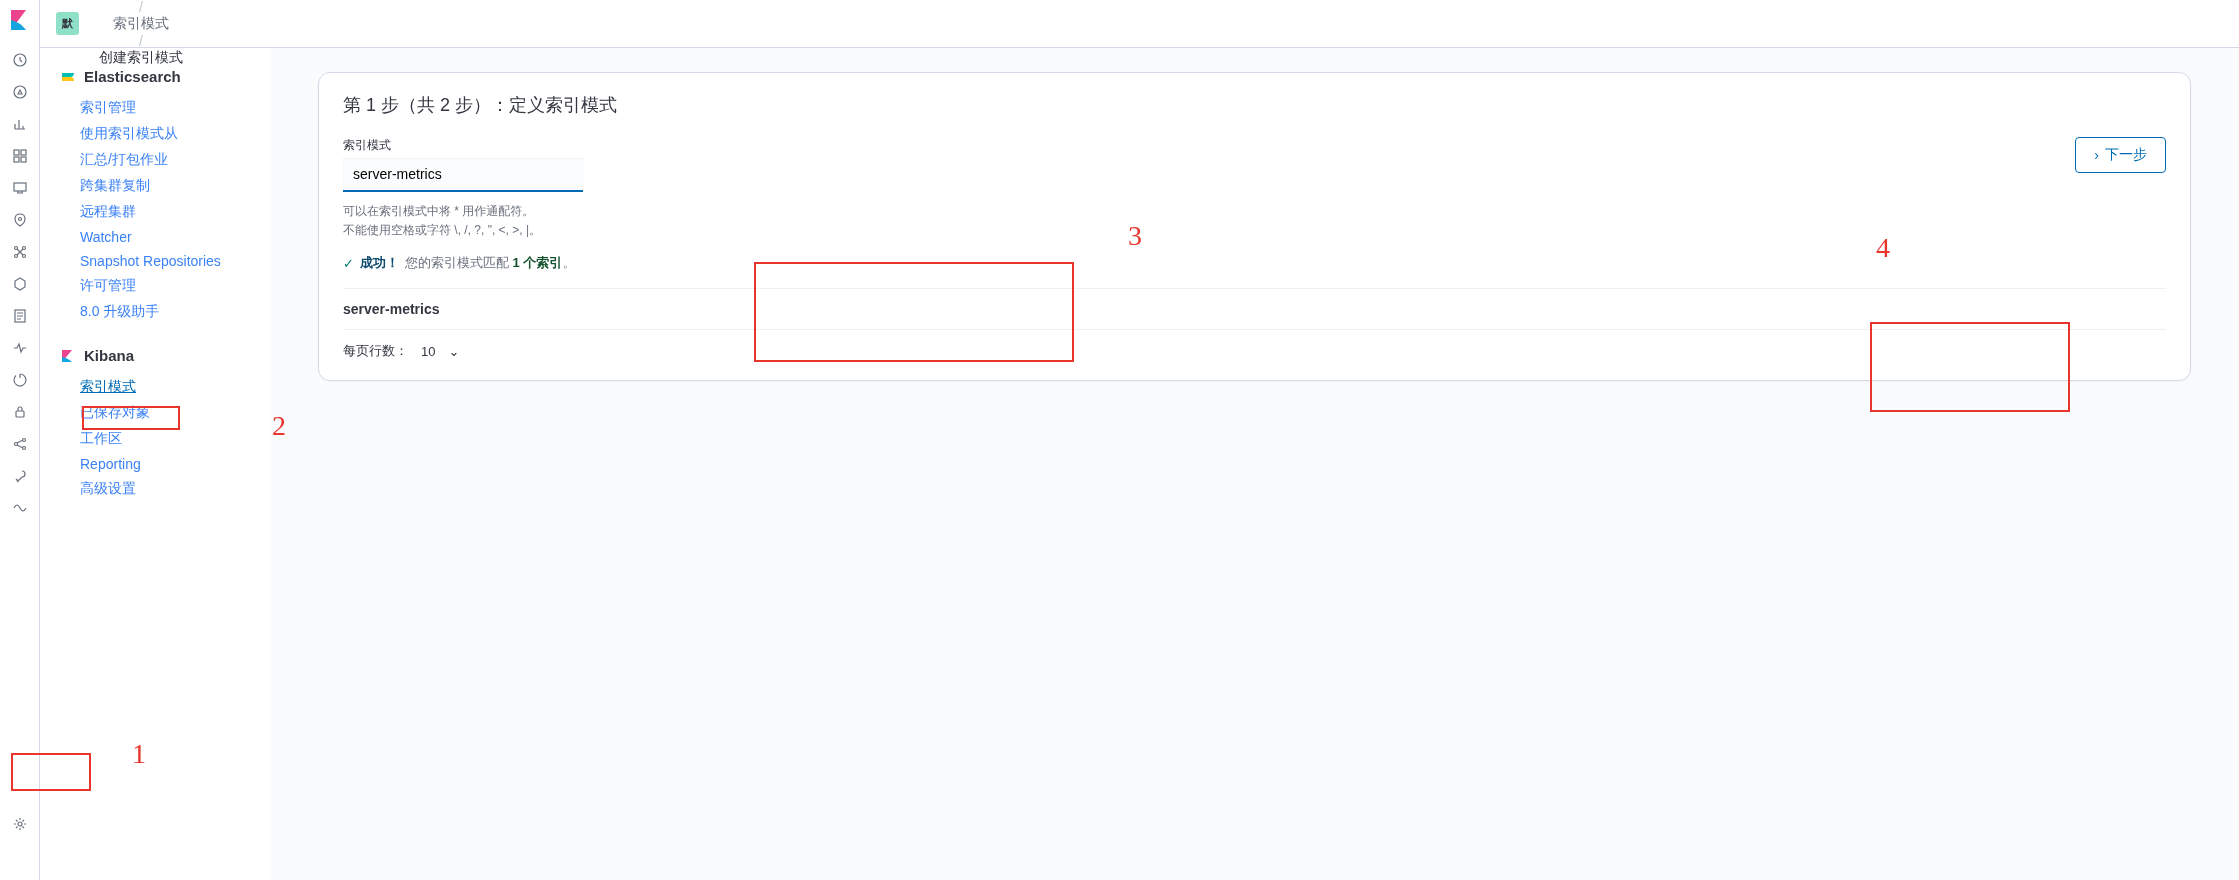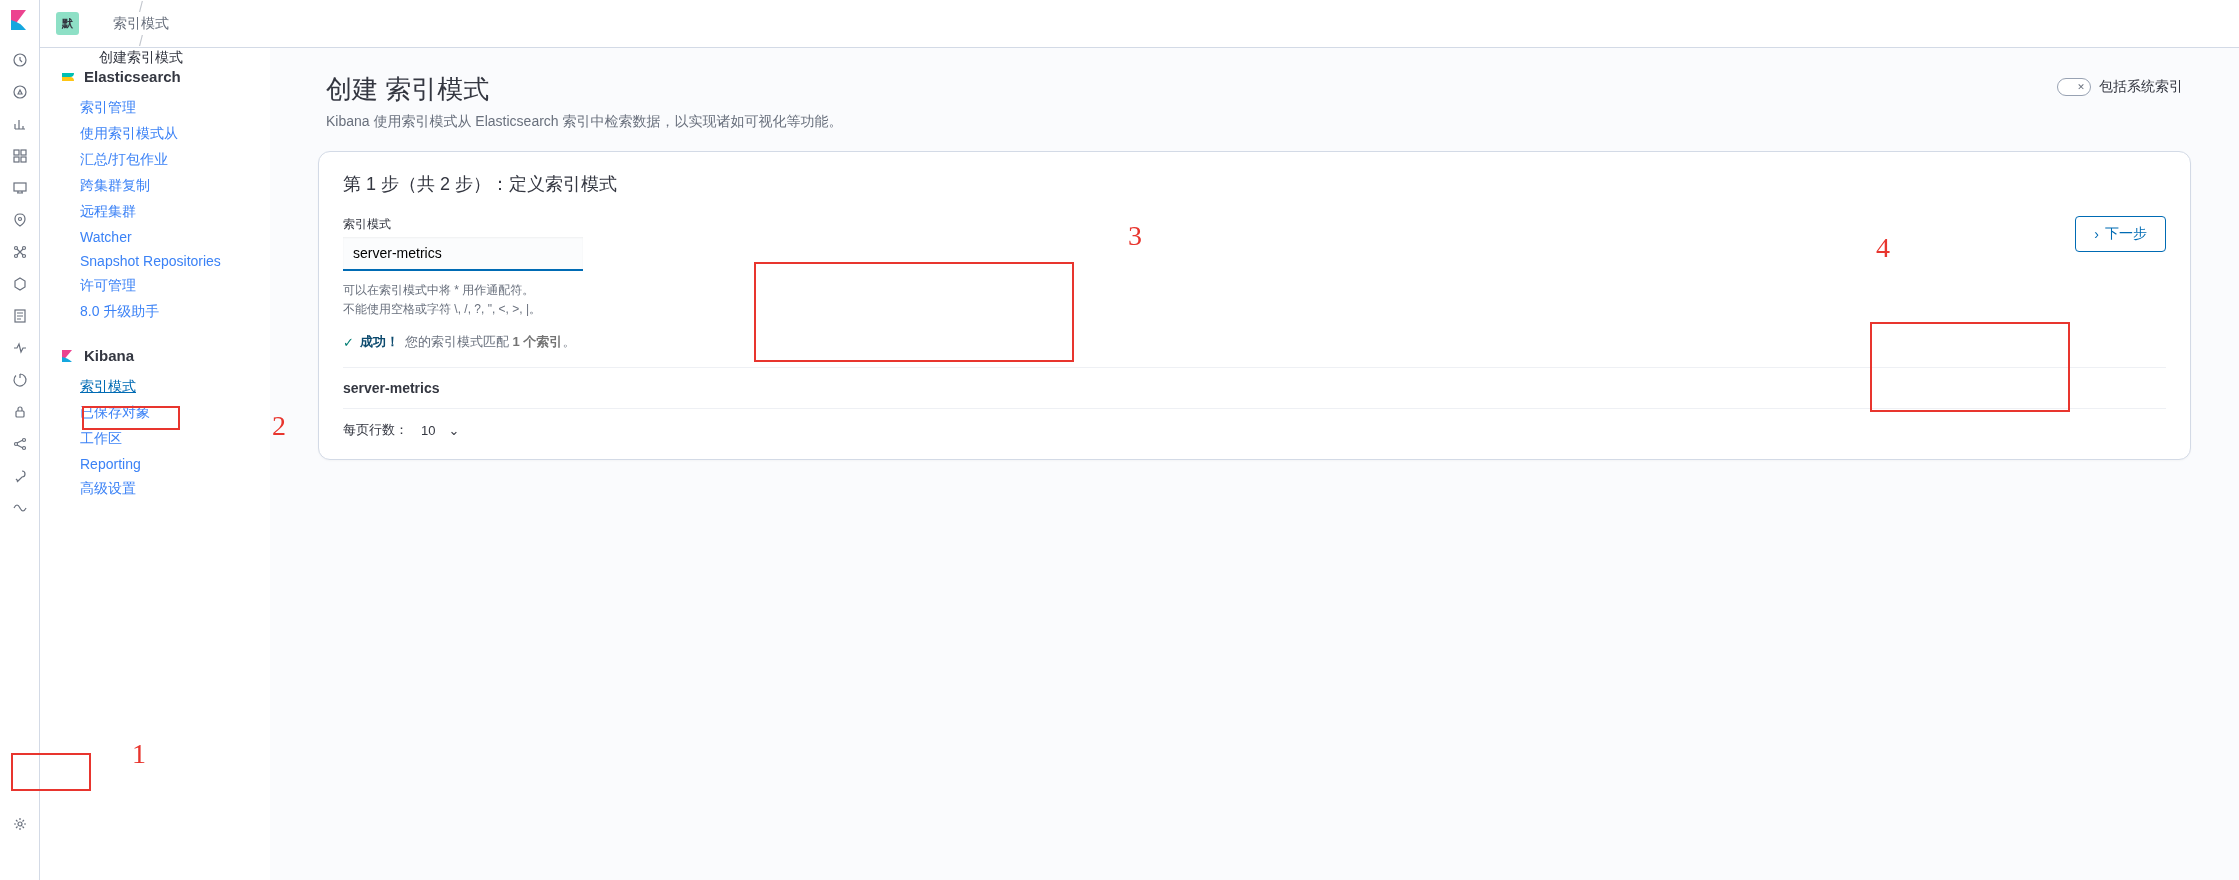--- a/index.html
+++ b/index.html
@@ -44,21 +44,21 @@
 .step-title { font-size: 18px; font-weight: 400; margin-bottom: 20px; }
 .step-body { display: flex; justify-content: space-between; align-items: flex-start; }
 .field-block { flex: 0 0 46%; }
 .field-label { font-size: 12px; color: #343741; margin-bottom: 4px; display: block; }
 .field-input { width: 240px; padding: 8px 10px; font-size: 14px; border: none; border-bottom: 2px solid #006bb4; background: #fbfcfd; box-shadow: 0 1px 2px rgba(0,0,0,0.05) inset; }
 .help-text { font-size: 12px; color: #69707d; margin-top: 10px; line-height: 1.6; }
 .success-line { display: flex; align-items: center; gap: 6px; margin-top: 14px; font-size: 13px; }
 .success-icon { color: #017d73; }
 .success-label { color: #0c4a6e; font-weight: 700; }
 .success-msg { color: #69707d; }
-.success-msg strong { color: #737373; }
+.success-msg strong { color: #14532d; }
 .next-btn-wrap { display: flex; align-items: flex-start; }
 .next-btn { border: 1px solid #006bb4; color: #006bb4; background: #fff; padding: 8px 18px; font-size: 14px; border-radius: 4px; cursor: pointer; display: flex; align-items: center; gap: 6px; }
 
 .match-row { border-top: 1px solid #eef0f4; margin-top: 16px; padding-top: 12px; font-size: 14px; font-weight: 600; }
 .pager-row { border-top: 1px solid #eef0f4; margin-top: 12px; padding-top: 12px; font-size: 13px; color: #343741; display: flex; align-items: center; gap: 13px; }
 
 
 .annot-box { position: absolute; border: 2px solid #e8352e; pointer-events: none; }
 .annot-label { position: absolute; color: #e8352e; font-size: 28px; font-weight: 400; font-family: Georgia, serif; pointer-events: none; }
 </style>
@@ -225,30 +225,20 @@
             <a class="sb-item">已保存对象</a>
             <a class="sb-item">工作区</a>
             <a class="sb-item">Reporting</a>
             <a class="sb-item">高级设置</a>
           </div>
         </div>
 
       </div>
 
       <div class="content">
-        <div class="content-header">
-          <div class="title-block">
-            <h1>创建 索引模式</h1>
-            <p>Kibana 使用索引模式从 Elasticsearch 索引中检索数据，以实现诸如可视化等功能。</p>
-          </div>
-          <div class="toggle-block">
-            <div class="switch"></div>
-            <span>包括系统索引</span>
-          </div>
-        </div>
 
         <div class="panel">
           <div class="step-title">第 1 步（共 2 步）：定义索引模式</div>
           <div class="step-body">
             <div class="field-block">
               <label class="field-label">索引模式</label>
               <input class="field-input" type="text" value="server-metrics" style="">
               <div class="help-text">
                 <div>可以在索引模式中将 * 用作通配符。</div>
                 <div>不能使用空格或字符 \, /, ?, ", &lt;, &gt;, |。</div>

